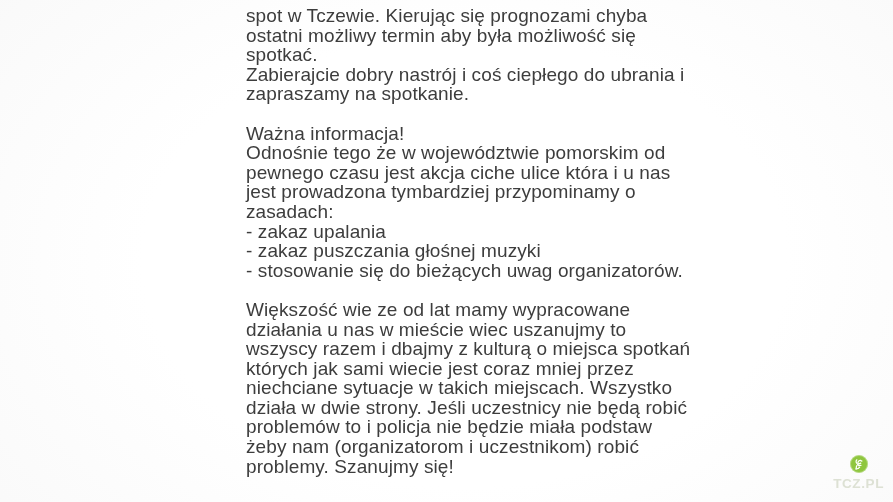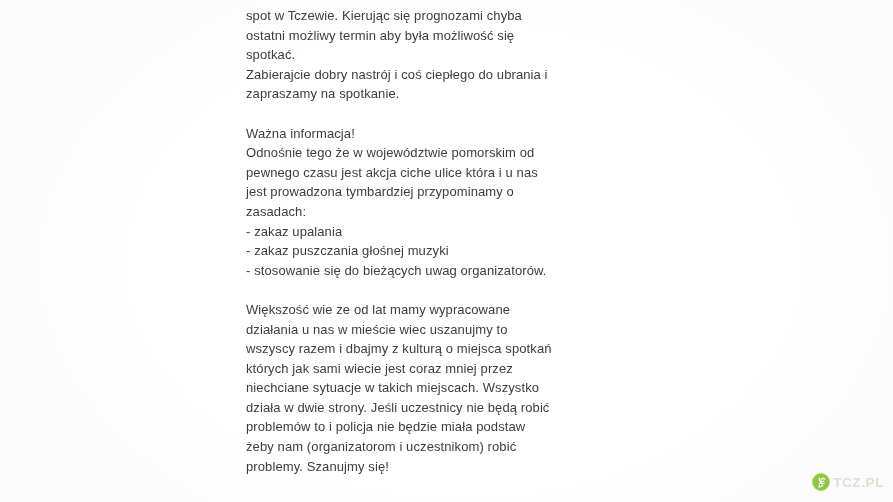--- a/index.html
+++ b/index.html
@@ -18,38 +18,39 @@
     overflow: hidden;
     background: radial-gradient(120% 150% at 52% 52%,
                 #ffffff 30%, #f9f9f9 58%, #f1f1f1 82%, #ebebeb 100%);
   }
   .text-column {
     position: absolute;
     left: 246px;
     top: 6px;
     width: 560px;
     color: #3d3d3d;
-    font-size: 13px;
+    font-size: 19px;
     line-height: 19.6px;
     letter-spacing: 0.1px;
   }
   .text-column p {
     margin: 0 0 19.6px 0;
     white-space: pre;   
   }
   .text-column p:last-child {
     margin-bottom: 4px;
   }
   .watermark {
     position: absolute;
     right: 9px;
     bottom: 11px;
     display: flex;
     align-items: center;
     gap: 3px;
+    flex-direction: column;
   }
   .wm-icon {
     width: 18px;
     height: 18px;
     border-radius: 50%;
     background: #8fc63f;
     box-shadow: inset 0 0 0 1px rgba(255,255,255,0.35);
     display: flex;
     align-items: center;
     justify-content: center;

